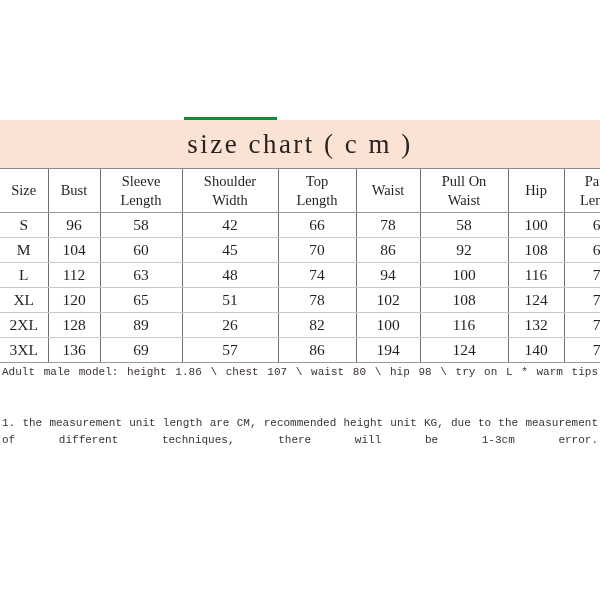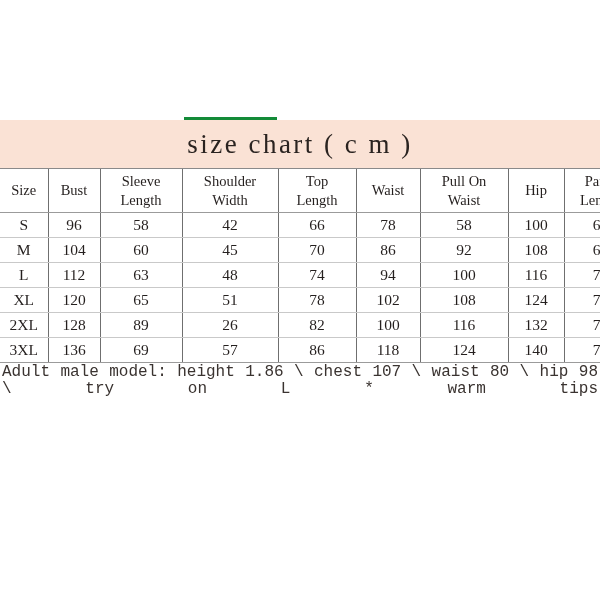--- a/index.html
+++ b/index.html
@@ -102,21 +102,21 @@
   .col-shoulder{ width: 96px; }
   .col-toplen  { width: 78px; }
   .col-waist   { width: 64px; }
   .col-pullon  { width: 88px; }
   .col-hip     { width: 56px; }
   .col-pantlen { width: 73px; }
 
   
   .notes {
     font-family: "Liberation Mono", "DejaVu Sans Mono", monospace;
-    font-size: 16px;
+    font-size: 11px;
     line-height: 17px;
     color: #3a3330;
     padding: 0 2px;
   }
   .model-line {
     margin: 1px 0 0 0;
     text-align: justify;
     text-justify: inter-word;
   }
   .notes-gap { height: 17px; }
@@ -230,26 +230,27 @@
         <td>116</td>
         <td>132</td>
         <td>74</td>
       </tr>
       <tr>
         <td>3XL</td>
         <td>136</td>
         <td>69</td>
         <td>57</td>
         <td>86</td>
-        <td>118</td>
+        <td>194</td>
         <td>124</td>
         <td>140</td>
         <td>76</td>
       </tr>
     </tbody>
   </table>
 
   <div class="notes">
     <p class="model-line note-block">Adult male model: height 1.86 \ chest 107 \ waist 80 \ hip 98 \ try on L * warm tips</p>
     <div class="notes-gap"></div>
+    <p class="note-item note-block">1. the measurement unit length are CM, recommended height unit KG, due to the measurement of different techniques, there will be 1-3cm error.</p>
   </div>
 
 </div>
 
 </body></html>

